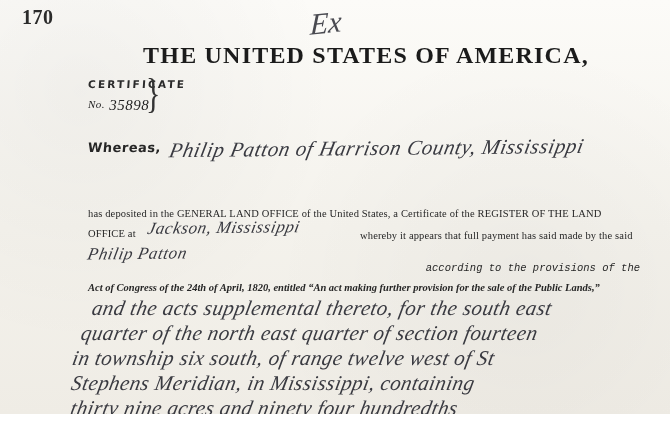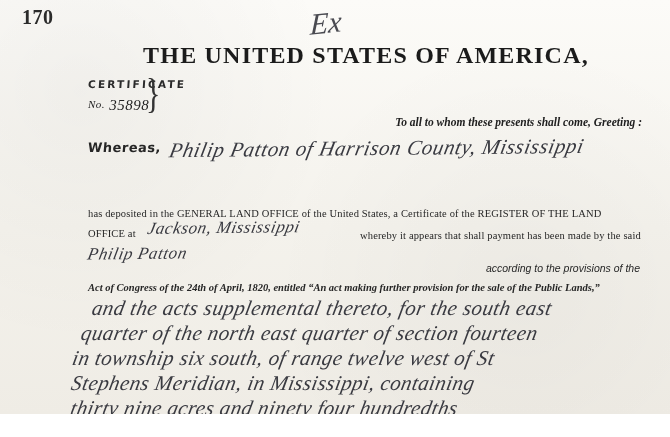--- a/index.html
+++ b/index.html
@@ -178,21 +178,21 @@
     left: 88px;
     top: 244px;
     font-size: 17px;
     transform: skewX(-12deg) rotate(-0.7deg);
   }
 
   .according {
     position: absolute;
     right: 30px;
     top: 262px;
-    font-family: Liberation Sans, sans-serif;
+    font-family: Liberation Mono, monospace;
     font-style: italic;
     font-size: 10.5px;
     color: #262626;
   }
 
   .act-line {
     position: absolute;
     left: 88px;
     top: 282px;
     width: 560px;
@@ -240,30 +240,29 @@
 
   <div class="cert-block">
     <div class="cert-word">CERTIFICATE</div>
     <div class="cert-no">
       <span class="no-label">No.</span>
       <span>35898</span>
     </div>
   </div>
   <div class="brace">}</div>
 
-  <div class="greeting">To all to whom these presents shall come, Greeting :</div>
 
   <div class="whereas">Whereas,</div>
   <div class="hand line-name ink-fade">Philip Patton of Harrison County, Mississippi</div>
 
   <div class="printed para1b">OFFICE at</div>
 
   <div class="printed para1a">has deposited in the GENERAL LAND OFFICE of the United States, a Certificate of the REGISTER OF THE LAND</div>
   <div class="hand office-hand ink-fade">Jackson, Mississippi</div>
-  <div class="printed" style="left:360px; top:230px;">whereby it appears that shall payment has been made by the said</div>
+  <div class="printed" style="left:360px; top:230px;">whereby it appears that full payment has said made by the said</div>
 
   <div class="hand name2 ink-fade">Philip Patton</div>
 
   <div class="according">according to the provisions of the</div>
 
   <div class="act-line">
     <span class="bi">Act of Congress of the 24th of April, 1820, entitled</span>
     <span class="bi">“An act making further provision for the sale of the Public Lands,”</span>
   </div>
 

